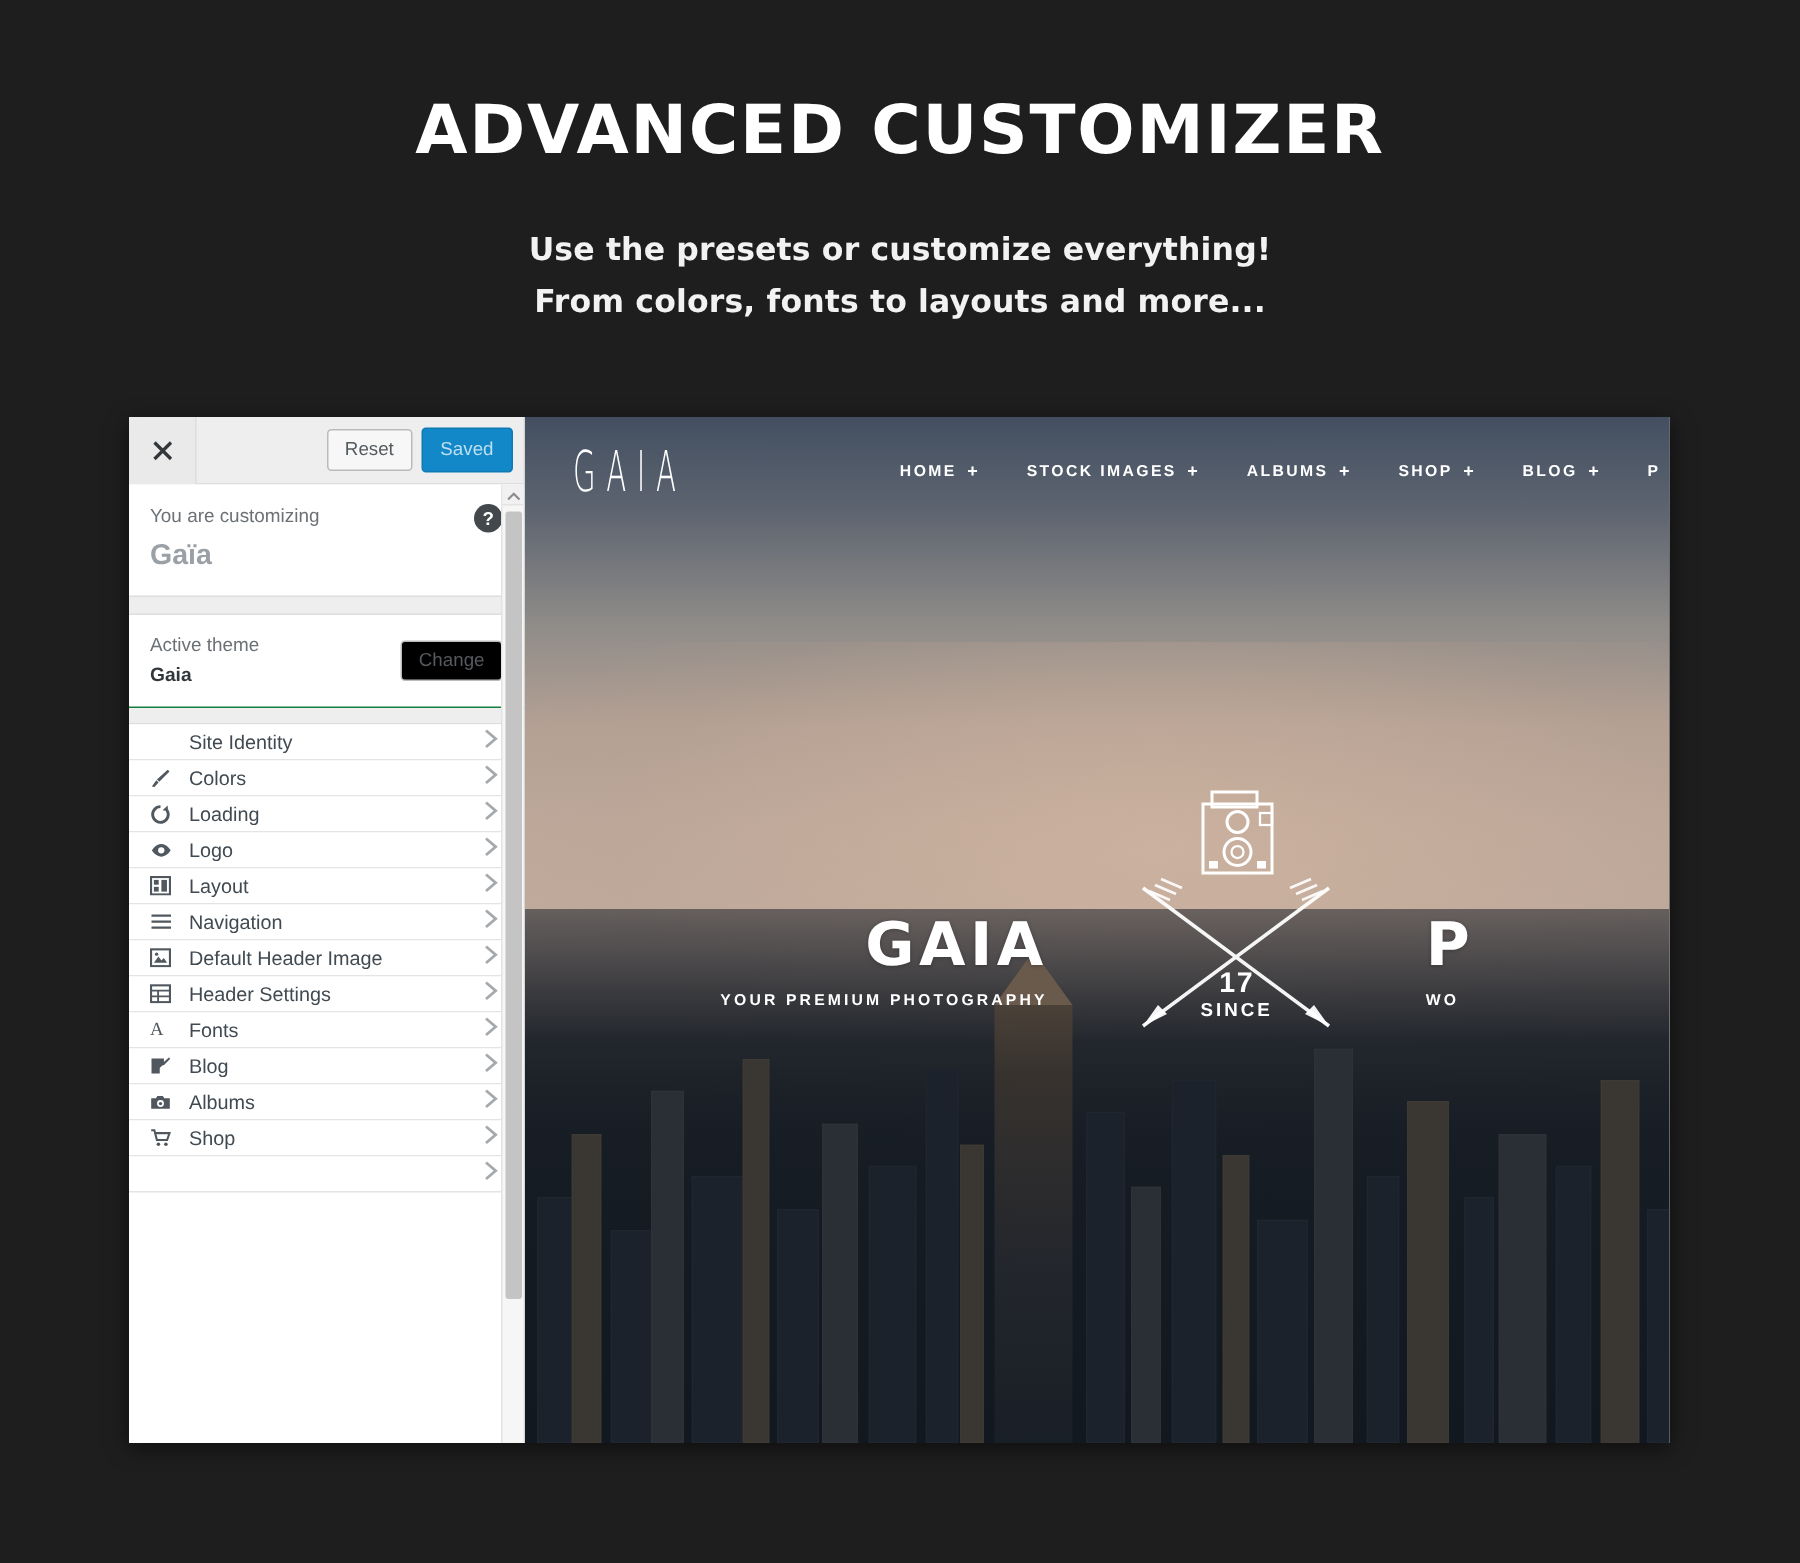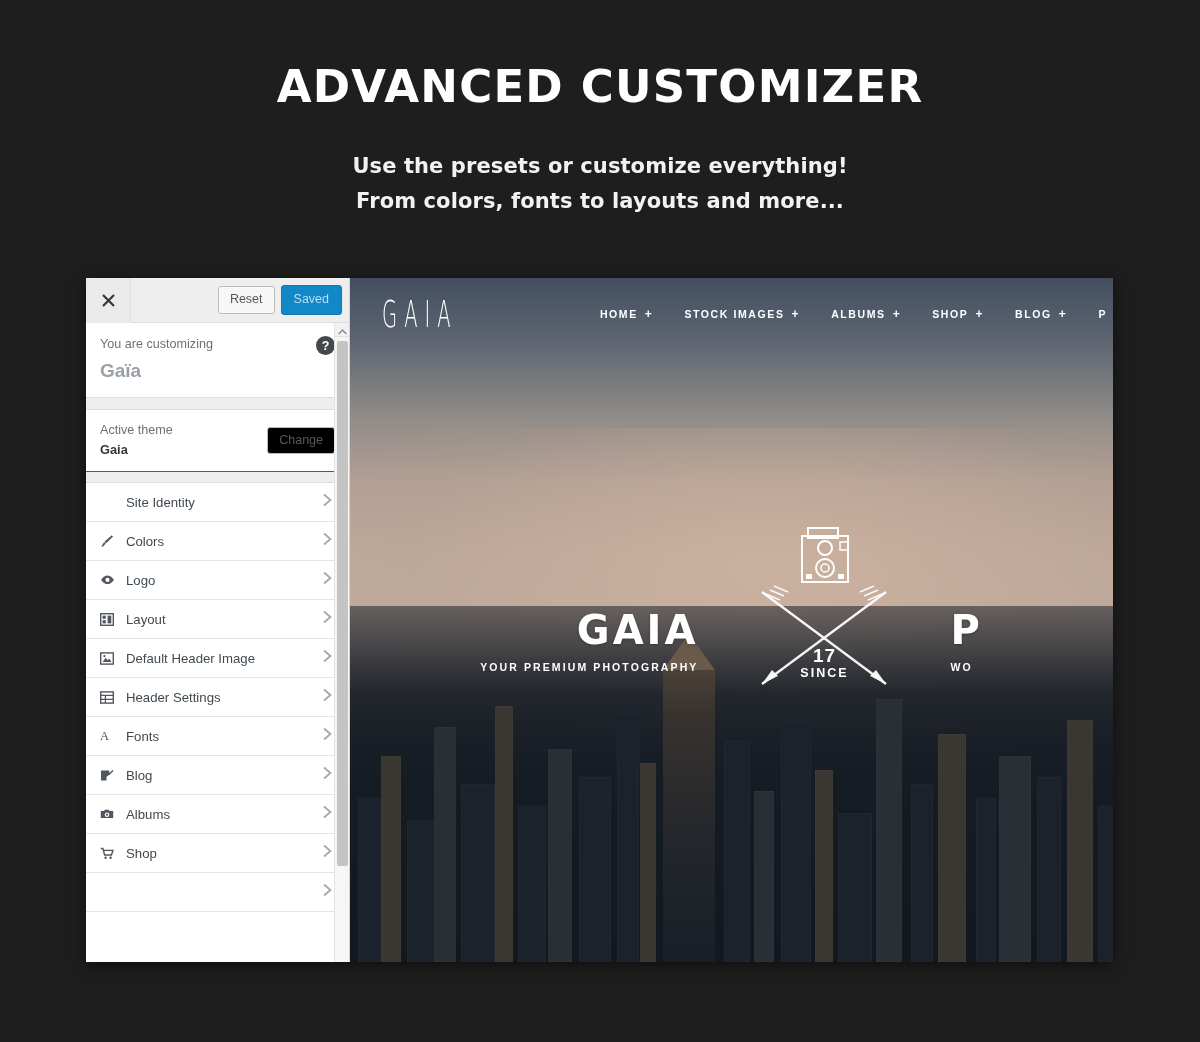--- a/index.html
+++ b/index.html
@@ -194,21 +194,21 @@
 
   .section-gap {
     height: 11px;
     background: #eeeeee;
     border-bottom: 1px solid #dddddd;
   }
 
   .menu-list { background: #ffffff; }
   .menu-item {
     position: relative;
-    height: 39px;
+    height: 24px;
     display: flex;
     align-items: center;
     padding-left: 14px;
     padding-right: 30px;
     border-bottom: 1px solid #e4e4e4;
     cursor: pointer;
     background: #fff;
   }
   .menu-icon {
     width: 20px;
@@ -525,20 +525,34 @@
             </svg>
           </span>
           <span class="menu-label">Colors</span>
           <span class="chevron">
             <svg width="11" height="15" viewBox="0 0 11 15">
                 <path d="M2 2 L8.4 7.5 L2 13" stroke="#a7aaad" stroke-width="1.9" fill="none"></path>
               </svg>
           </span>
         </div>
 
+        <div class="menu-item">
+          <span class="menu-icon">
+            <svg width="14" height="14" viewBox="0 0 14 14">
+              <path d="M7 1.8 A5.2 5.2 0 1 0 11.4 4.3" stroke="#50575e" stroke-width="1.9" fill="none"></path>
+              <path d="M11.8 1 L12 4.8 L8.4 4.2 Z" fill="#50575e"></path>
+            </svg>
+          </span>
+          <span class="menu-label">Loading</span>
+          <span class="chevron">
+            <svg width="11" height="15" viewBox="0 0 11 15">
+                <path d="M2 2 L8.4 7.5 L2 13" stroke="#a7aaad" stroke-width="1.9" fill="none"></path>
+              </svg>
+          </span>
+        </div>
 
         <div class="menu-item">
           <span class="menu-icon">
             <svg width="15" height="12" viewBox="0 0 15 12">
               <path d="M7.5 1.6 C3.6 1.6 1.2 5.9 1.2 5.9 C1.2 5.9 3.6 10.1 7.5 10.1 C11.4 10.1 13.8 5.9 13.8 5.9 C13.8 5.9 11.4 1.6 7.5 1.6 Z" fill="#50575e"></path>
               <circle cx="7.5" cy="5.9" r="2.1" fill="#ffffff"></circle>
             </svg>
           </span>
           <span class="menu-label">Logo</span>
           <span class="chevron">
@@ -558,20 +572,33 @@
             </svg>
           </span>
           <span class="menu-label">Layout</span>
           <span class="chevron">
             <svg width="11" height="15" viewBox="0 0 11 15">
                 <path d="M2 2 L8.4 7.5 L2 13" stroke="#a7aaad" stroke-width="1.9" fill="none"></path>
               </svg>
           </span>
         </div>
 
+        <div class="menu-item">
+          <span class="menu-icon">
+            <svg width="15" height="11" viewBox="0 0 15 11">
+              <path d="M1 1.4 H14 M1 5.4 H14 M1 9.4 H14" stroke="#50575e" stroke-width="1.5"></path>
+            </svg>
+          </span>
+          <span class="menu-label">Navigation</span>
+          <span class="chevron">
+            <svg width="11" height="15" viewBox="0 0 11 15">
+                <path d="M2 2 L8.4 7.5 L2 13" stroke="#a7aaad" stroke-width="1.9" fill="none"></path>
+              </svg>
+          </span>
+        </div>
 
         <div class="menu-item">
           <span class="menu-icon">
             <svg width="14" height="13" viewBox="0 0 14 13">
               <rect x="0.7" y="0.9" width="12.6" height="11.2" fill="none" stroke="#50575e" stroke-width="1.4"></rect>
               <path d="M2.6 9.9 L5.6 5.7 L7.6 8.3 L9.2 6.6 L11.4 9.9 Z" fill="#50575e"></path>
               <circle cx="4.4" cy="4.1" r="1.1" fill="#50575e"></circle>
             </svg>
           </span>
           <span class="menu-label">Default Header Image</span>

